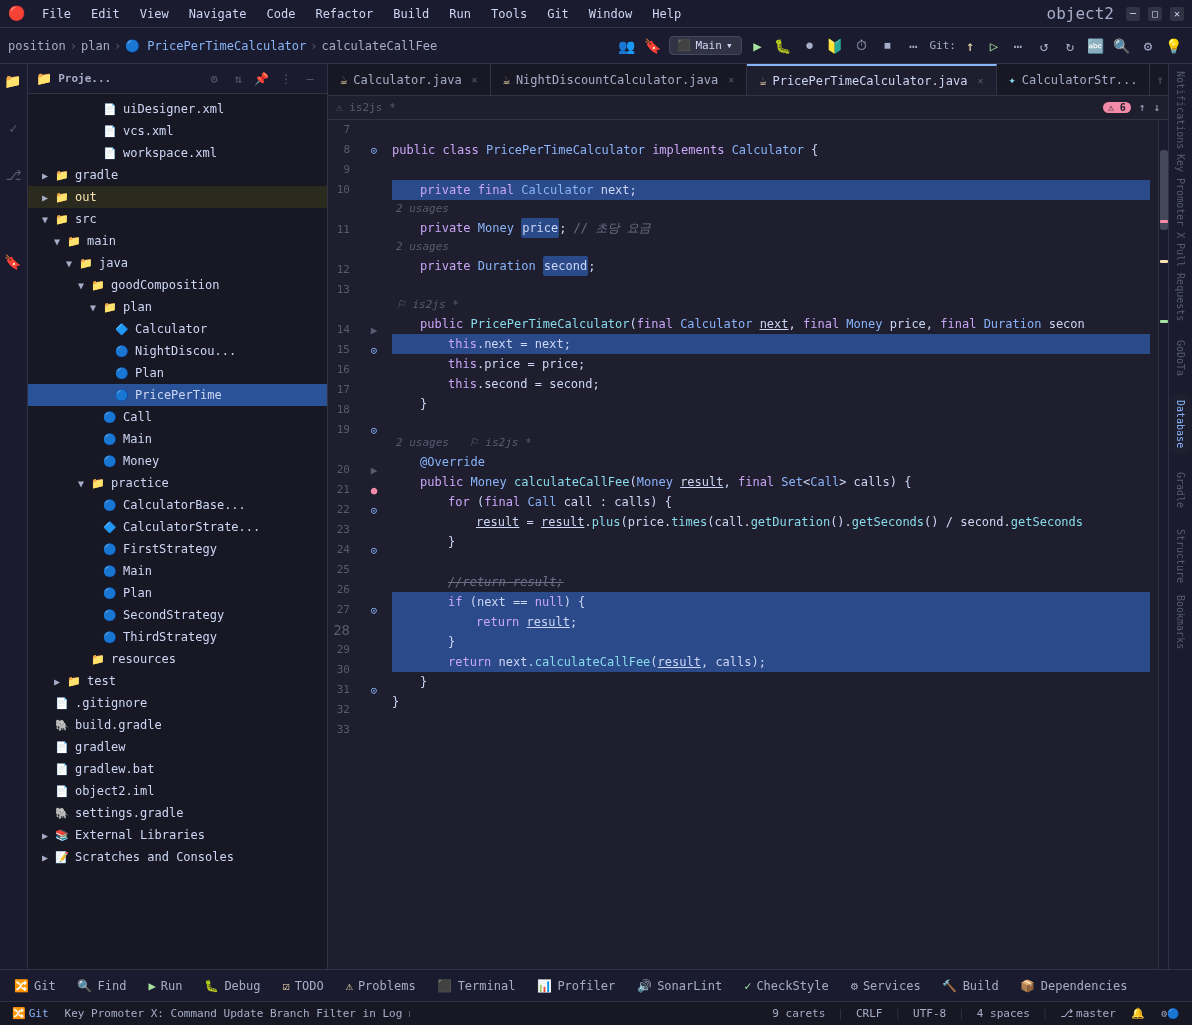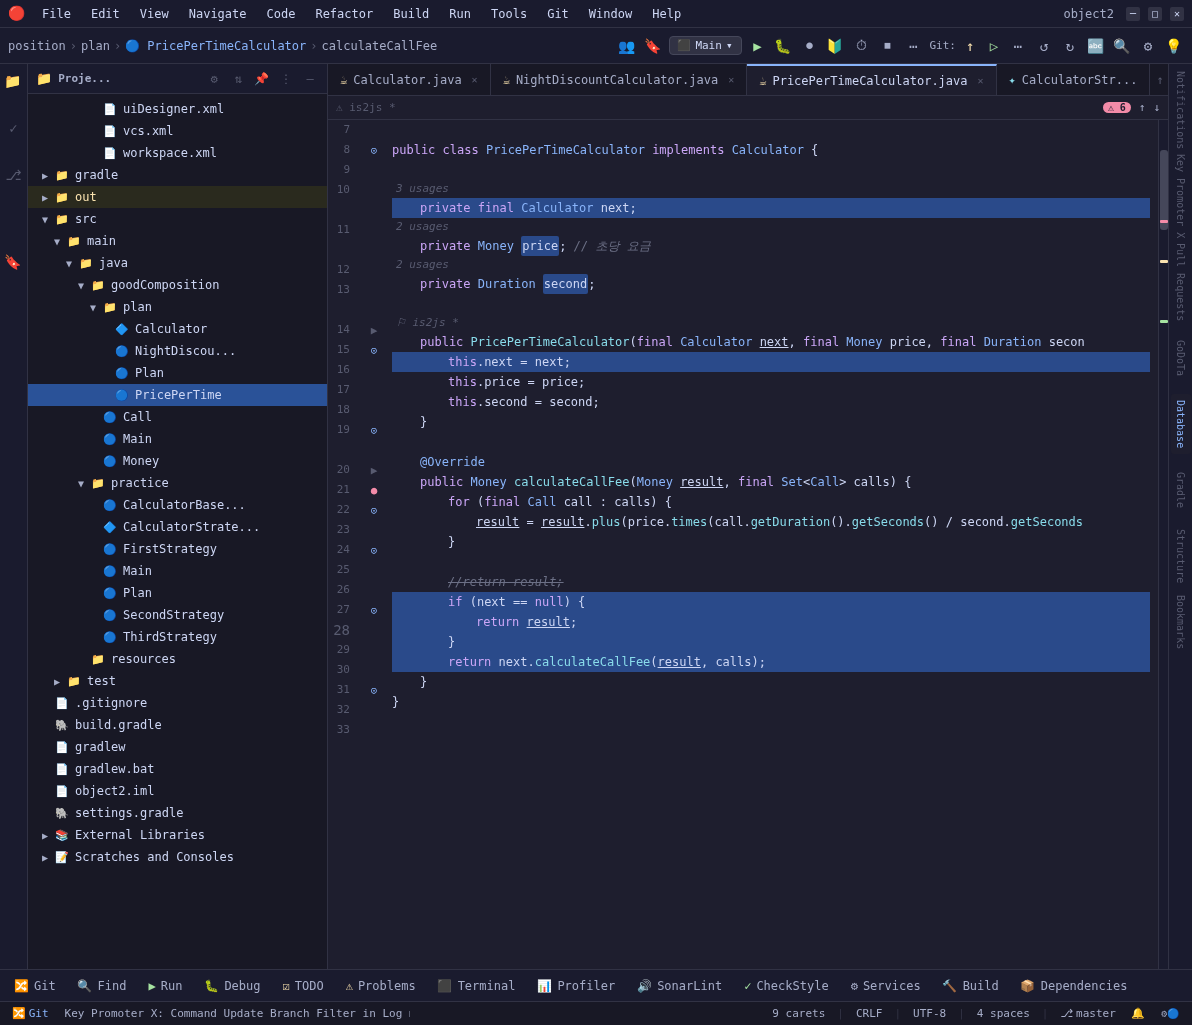--- a/index.html
+++ b/index.html
@@ -32,21 +32,21 @@
     }
     .menu-item {
       padding: 2px 8px;
       color: #cdd6f4;
       font-size: 12px;
       cursor: pointer;
     }
     .menu-bar .spacer { flex: 1; }
     .menu-bar .window-title {
       color: #a6adc8;
-      font-size: 12px;
+      font-size: 16px;
     }
     .window-controls {
       display: flex;
       gap: 8px;
       margin-left: 8px;
     }
     .window-btn {
       width: 14px;
       height: 14px;
       border-radius: 2px;
@@ -819,21 +819,20 @@
       <div class="code-col" style="flex:1;background:#1e1e2e;overflow:auto;font-family:Consolas,Monaco,monospace;font-size:12px;line-height:20px;padding:0 8px;">
 
         <div class="code-line">&nbsp;</div>
 
         <div class="code-line">
           <span class="kw">public</span><span> </span><span class="kw">class</span><span> </span><span style="color:#89b4fa">PricePerTimeCalculator</span><span> </span><span class="kw">implements</span><span> </span><span style="color:#89b4fa">Calculator</span><span> {</span>
         </div>
 
         <div class="code-line">&nbsp;</div>
 
-        <div class="hint-line" style="padding-left:4px;color:#585b70;height:18px;font-size:11px;font-style:italic;">3 usages</div>
 
         <div class="code-line highlight">
           <span style="width:28px;display:inline-block;"></span>
           <span class="kw">private</span><span> </span><span class="kw">final</span><span> </span><span style="color:#89b4fa">Calculator</span><span> </span><span class="var">next</span><span>;</span>
         </div>
 
         <div class="hint-line" style="padding-left:4px;color:#585b70;height:18px;font-size:11px;font-style:italic;">2 usages</div>
 
         <div class="code-line">
           <span style="width:28px;display:inline-block;"></span>
@@ -870,20 +869,21 @@
           <span style="width:56px;display:inline-block;"></span>
           <span class="kw">this</span><span>.</span><span class="var">second</span><span> = </span><span class="var">second</span><span>;</span>
         </div>
 
         <div class="code-line">
           <span style="width:28px;display:inline-block;"></span><span>}</span>
         </div>
 
         <div class="code-line">&nbsp;</div>
 
+        <div class="hint-line" style="padding-left:4px;color:#585b70;height:18px;font-size:11px;font-style:italic;">2 usages &nbsp; ⚐ is2js *</div>
 
         <div class="code-line">
           <span style="width:28px;display:inline-block;"></span>
           <span class="ann">@Override</span>
         </div>
 
         <div class="code-line">
           <span style="width:28px;display:inline-block;"></span>
           <span class="kw">public</span><span> </span><span style="color:#89b4fa">Money</span><span> </span><span style="color:#89dceb">calculateCallFee</span><span>(</span><span style="color:#89b4fa">Money</span><span> </span><span style="text-decoration:underline;color:#cdd6f4">result</span><span>, </span><span class="kw">final</span><span> </span><span style="color:#89b4fa">Set</span><span>&lt;</span><span style="color:#89b4fa">Call</span><span>&gt; </span><span class="var">calls</span><span>) {</span>
         </div>

